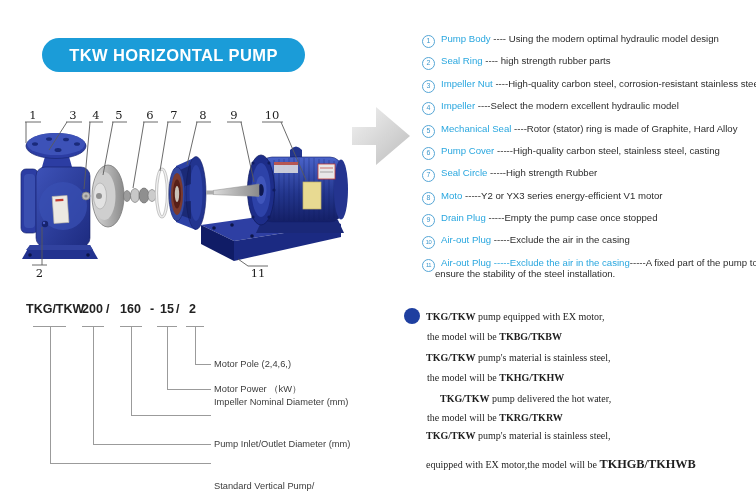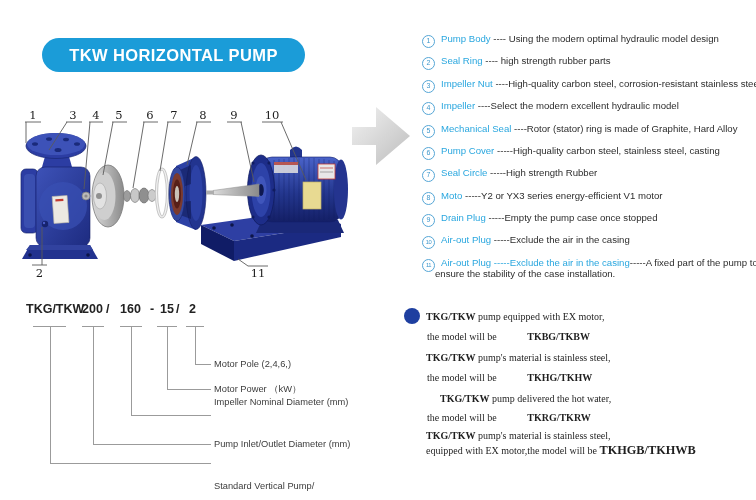--- a/index.html
+++ b/index.html
@@ -22,21 +22,21 @@
   .pdesc{color:#2d2d2d;white-space:pre;}
   .p-cont{position:absolute;left:435px;top:268px;font-size:9.6px;color:#2d2d2d;white-space:pre;}
 
   
   .code-tok{position:absolute;top:302px;font-weight:bold;font-size:12.5px;color:#222;white-space:pre;}
   .tree-label{position:absolute;left:214px;font-size:9.3px;color:#3c3c3c;white-space:pre;line-height:12px;}
 
   
   .note-line{position:absolute;font-size:10px;color:#1f1f1f;white-space:pre;font-family:Liberation Serif, serif;}
   .nb{font-weight:bold;}
-  .nmodel{font-weight:bold;margin-left:28px;}
+  .nmodel{font-weight:bold;}
   .nmodel-lg{font-weight:bold;font-size:12.3px;}
   .bullet{left:404px;top:308px;width:16px;height:16px;border-radius:50%;background:#1e3fa0;}
 
   svg{position:absolute;}
 </style>
 </head>
 <body>
 
 <div class="abs banner">
   <span class="banner-label">TKW HORIZONTAL PUMP</span>
@@ -213,21 +213,21 @@
   <div class="p-item" style="top:55px"><span class="pnum">2</span><span class="pname">Seal Ring</span><span class="pdesc"> ---- high strength rubber parts</span></div>
   <div class="p-item" style="top:78px"><span class="pnum">3</span><span class="pname">Impeller Nut</span><span class="pdesc"> ----High-quality carbon steel, corrosion-resistant stainless steel</span></div>
   <div class="p-item" style="top:100px"><span class="pnum">4</span><span class="pname">Impeller</span><span class="pdesc"> ----Select the modern excellent hydraulic model</span></div>
   <div class="p-item" style="top:123px"><span class="pnum">5</span><span class="pname">Mechanical Seal</span><span class="pdesc"> ----Rotor (stator) ring is made of Graphite, Hard Alloy</span></div>
   <div class="p-item" style="top:145px"><span class="pnum">6</span><span class="pname">Pump Cover</span><span class="pdesc"> -----High-quality carbon steel, stainless steel, casting</span></div>
   <div class="p-item" style="top:167px"><span class="pnum">7</span><span class="pname">Seal Circle</span><span class="pdesc"> -----High strength Rubber</span></div>
   <div class="p-item" style="top:190px"><span class="pnum">8</span><span class="pname">Moto</span><span class="pdesc"> -----Y2 or YX3 series energy-efficient V1 motor</span></div>
   <div class="p-item" style="top:212px"><span class="pnum">9</span><span class="pname">Drain Plug</span><span class="pdesc"> -----Empty the pump case once stopped</span></div>
   <div class="p-item" style="top:234px"><span class="pnum pnum-sm">10</span><span class="pname">Air-out Plug</span><span class="pdesc"> -----Exclude the air in the casing</span></div>
   <div class="p-item" style="top:257px"><span class="pnum pnum-sm">11</span><span class="pname">Air-out Plug -----Exclude the air in the casing</span><span class="pdesc">-----A fixed part of the pump to</span></div>
-  <div class="p-cont">ensure the stability of the case installation.</div>
+  <div class="p-cont">ensure the stability of the steel installation.</div>
 </div>
 
 <div>
   <span class="code-tok" style="left:26px">TKG/TKW</span>
   <span class="code-tok" style="left:82px">200</span>
   <span class="code-tok" style="left:106px">/</span>
   <span class="code-tok" style="left:120px">160</span>
   <span class="code-tok" style="left:150px">-</span>
   <span class="code-tok" style="left:160px">15</span>
   <span class="code-tok" style="left:176px">/</span>
@@ -259,14 +259,14 @@
   <div class="note-line" style="left:426px;top:311px"><span class="nb">TKG/TKW</span><span> pump equipped with EX motor,</span></div>
   <div class="note-line" style="left:427px;top:331px"><span>the model will be </span><span class="nmodel">TKBG/TKBW</span></div>
 
   <div class="note-line" style="left:426px;top:352px"><span class="nb">TKG/TKW</span><span> pump's material is stainless steel,</span></div>
   <div class="note-line" style="left:427px;top:372px"><span>the model will be </span><span class="nmodel">TKHG/TKHW</span></div>
 
   <div class="note-line" style="left:440px;top:393px"><span class="nb">TKG/TKW</span><span> pump delivered the hot water,</span></div>
   <div class="note-line" style="left:427px;top:412px"><span>the model will be </span><span class="nmodel">TKRG/TKRW</span></div>
 
   <div class="note-line" style="left:426px;top:430px"><span class="nb">TKG/TKW</span><span> pump's material is stainless steel,</span></div>
-  <div class="note-line" style="left:426px;top:443px"><span>equipped with EX motor,the model will be </span><span class="nmodel-lg">TKHGB/TKHWB</span></div>
+  <div class="note-line" style="left:426px;top:457px"><span>equipped with EX motor,the model will be </span><span class="nmodel-lg">TKHGB/TKHWB</span></div>
 </div>
 
 </body></html>

